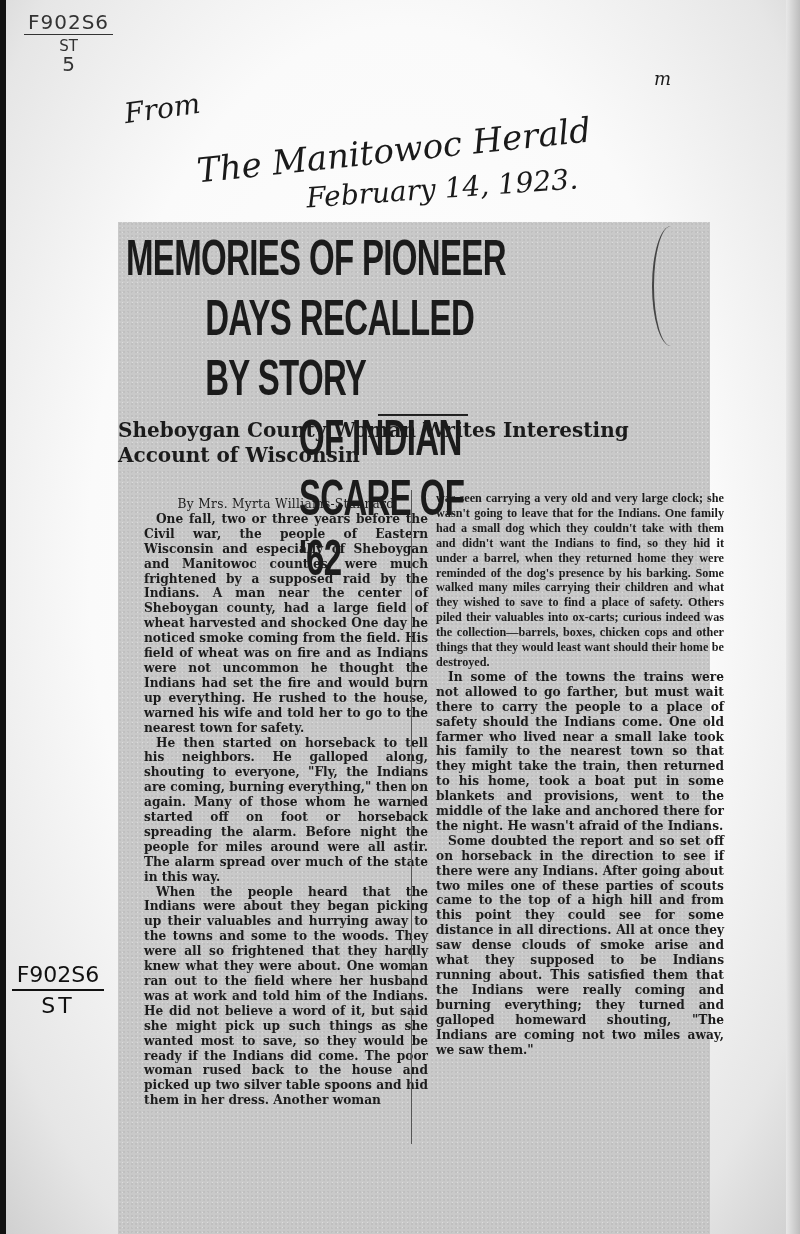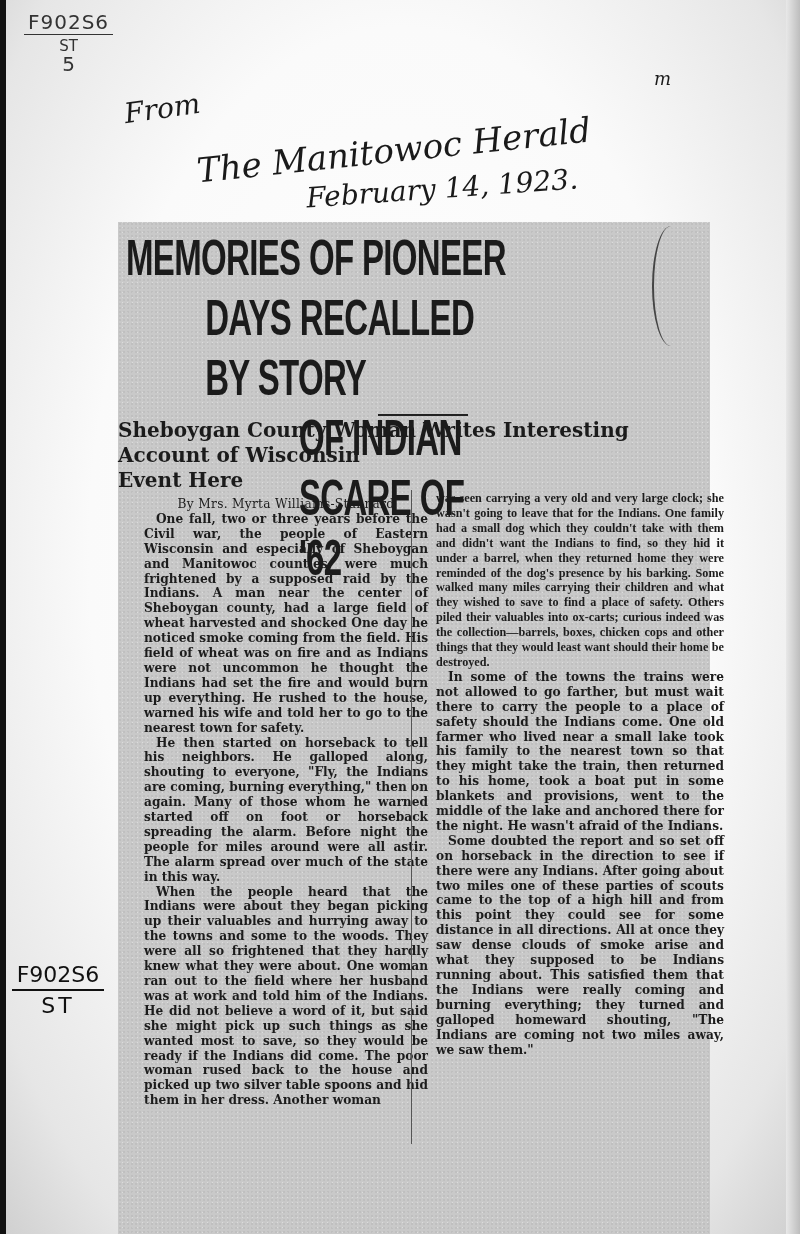--- a/index.html
+++ b/index.html
@@ -111,21 +111,20 @@
   <div class="clipping">
     <div class="headline">
       <span class="l1">MEMORIES OF PIONEER</span>
       <span class="l2">DAYS RECALLED BY STORY</span>
       <span class="l3">OF INDIAN SCARE OF '62</span>
     </div>
     <div class="rule"></div>
     <div class="subhead">
       <div>Sheboygan County Woman Writes Interesting</div>
       <div>Account of Wisconsin</div>
-      <div>Event Here</div>
     </div>
 
     <div class="col col-left">
       <div class="byline">By Mrs. Myrta Williams-Stannard</div>
       <p>One fall, two or three years before the Civil war, the people of Eastern Wisconsin and especially of Sheboygan and Manitowoc counties, were much frightened by a supposed raid by the Indians. A man near the center of Sheboygan county, had a large field of wheat harvested and shocked One day he noticed smoke coming from the field. His field of wheat was on fire and as Indians were not uncommon he thought the Indians had set the fire and would burn up everything. He rushed to the house, warned his wife and told her to go to the nearest town for safety.</p>
       <p>He then started on horseback to tell his neighbors. He galloped along, shouting to everyone, "Fly, the Indians are coming, burning everything," then on again. Many of those whom he warned started off on foot or horseback spreading the alarm. Before night the people for miles around were all astir. The alarm spread over much of the state in this way.</p>
       <p>When the people heard that the Indians were about they began picking up their valuables and hurrying away to the towns and some to the woods. They were all so frightened that they hardly knew what they were about. One woman ran out to the field where her husband was at work and told him of the Indians. He did not believe a word of it, but said she might pick up such things as she wanted most to save, so they would be ready if the Indians did come. The poor woman rused back to the house and picked up two silver table spoons and hid them in her dress. Another woman</p>
     </div>
     <div class="col-divider"></div>
     <div class="col col-right">

